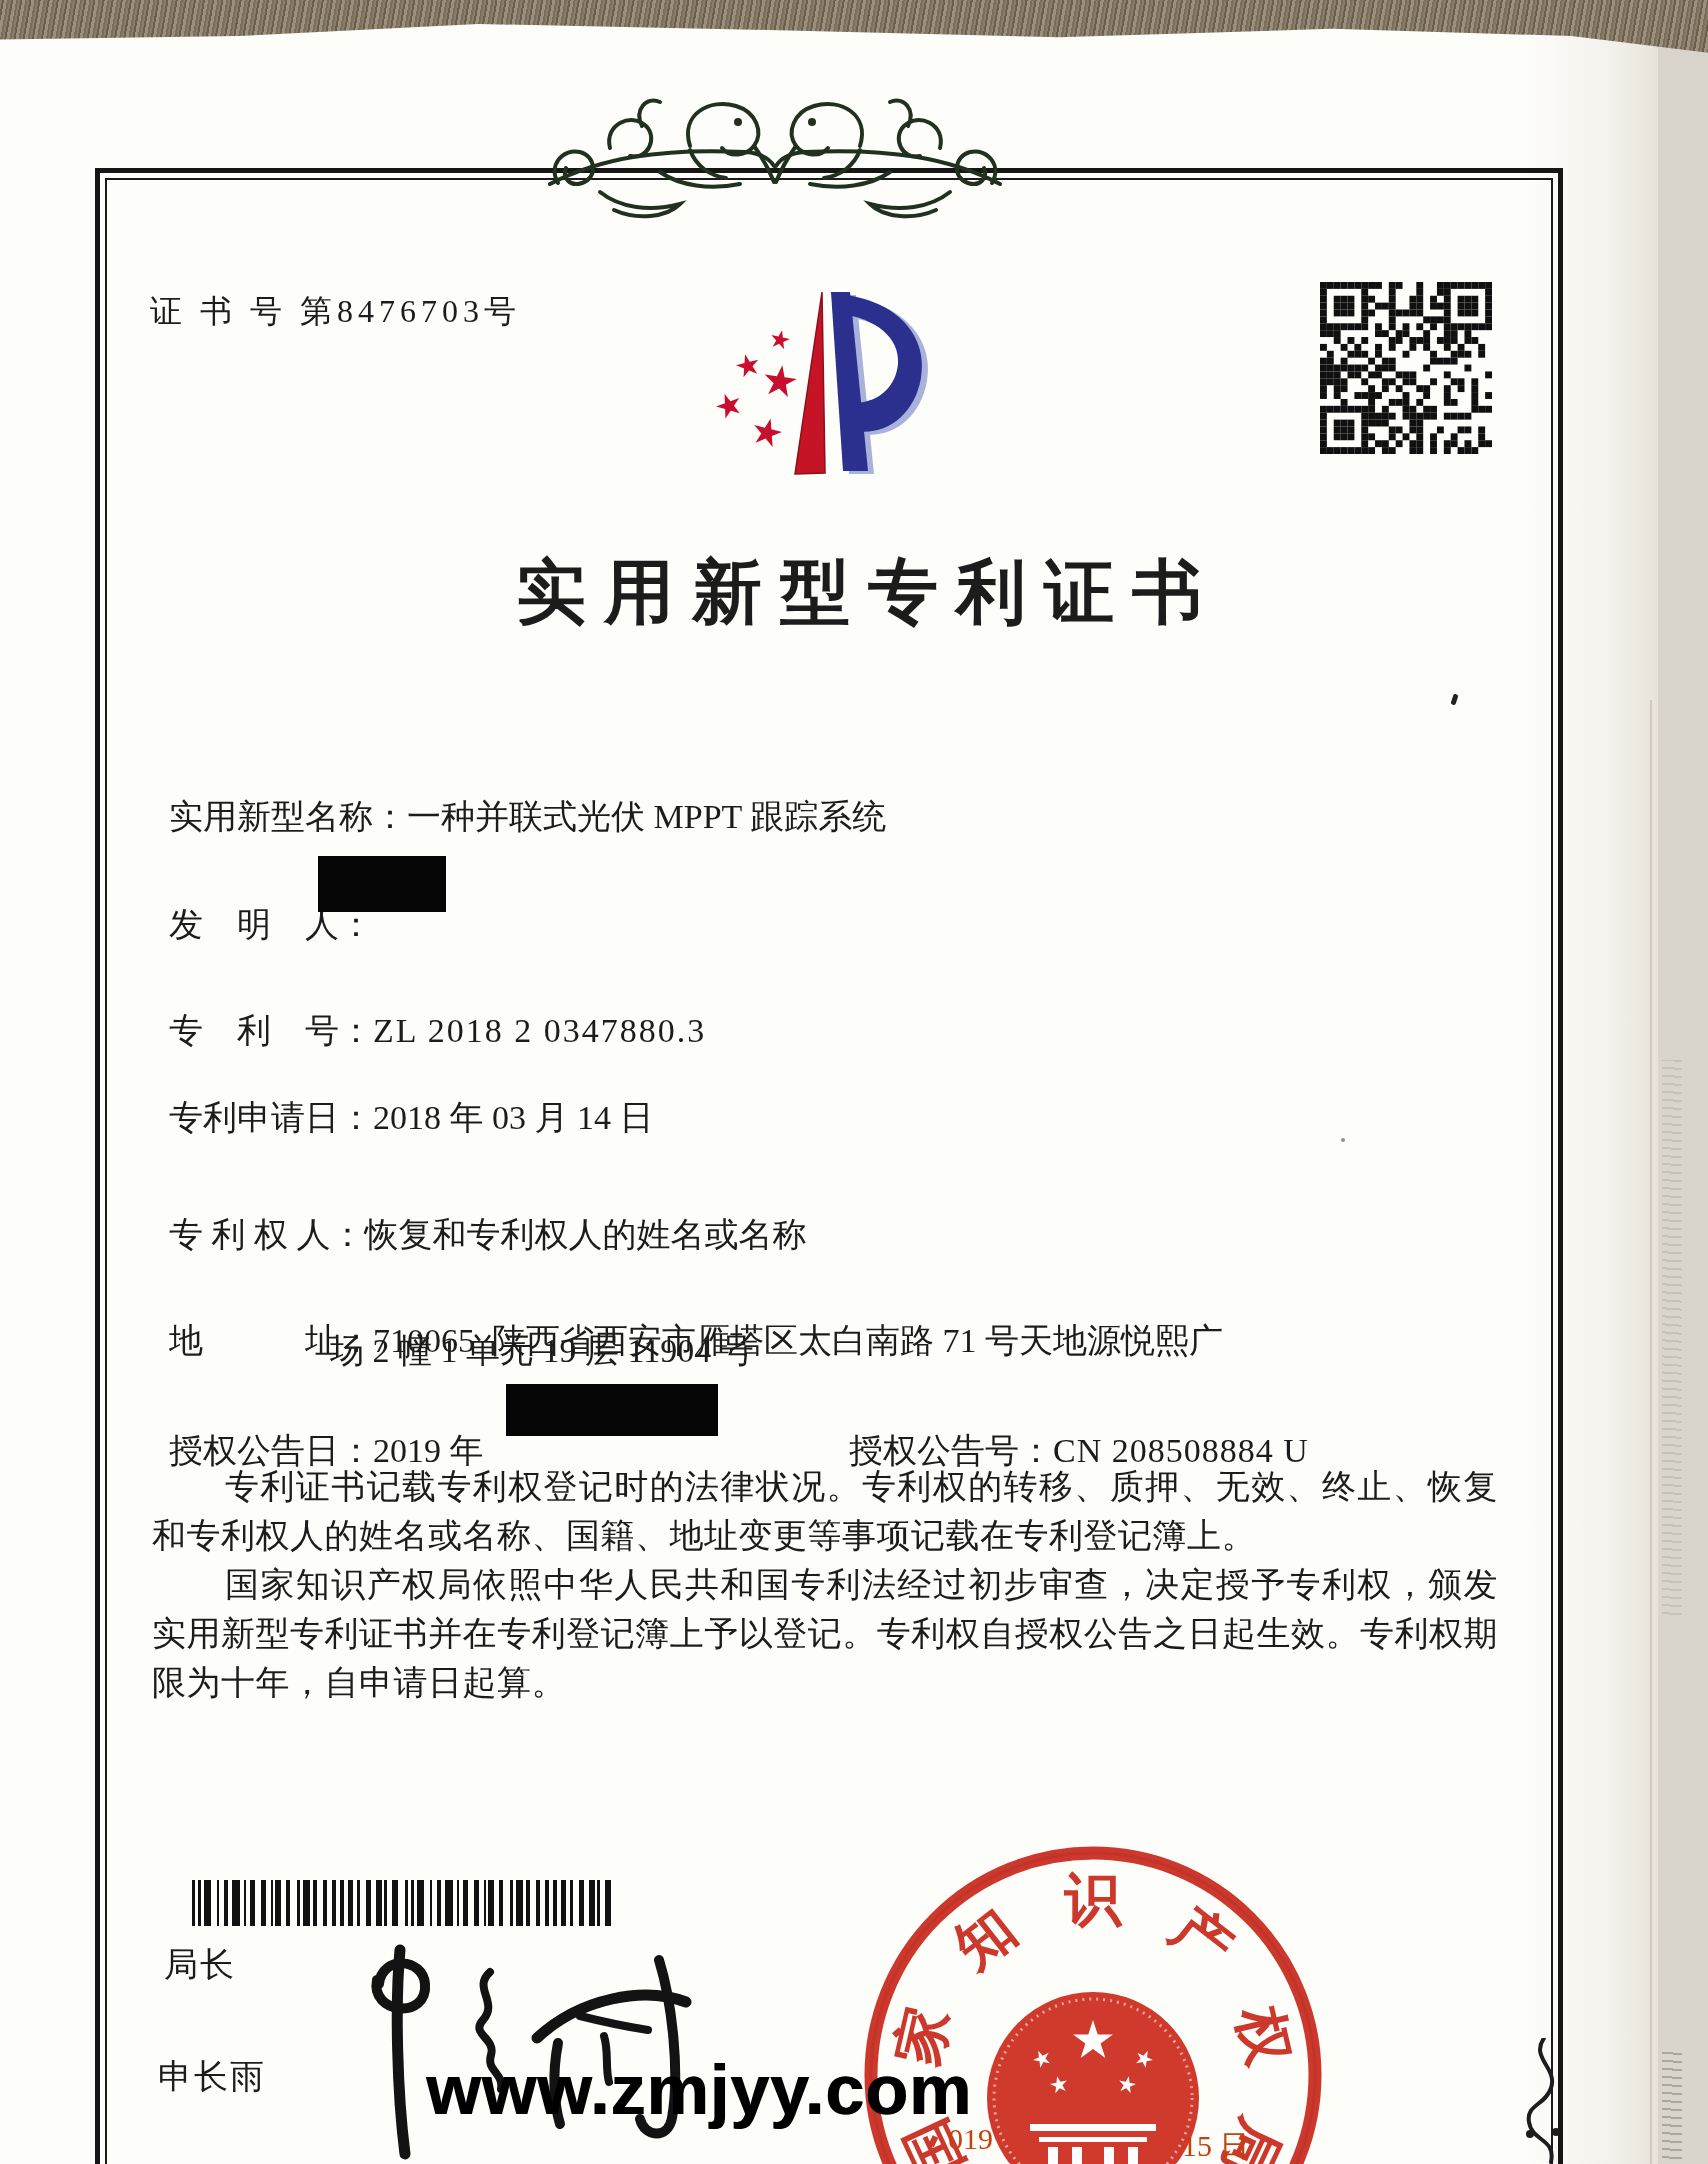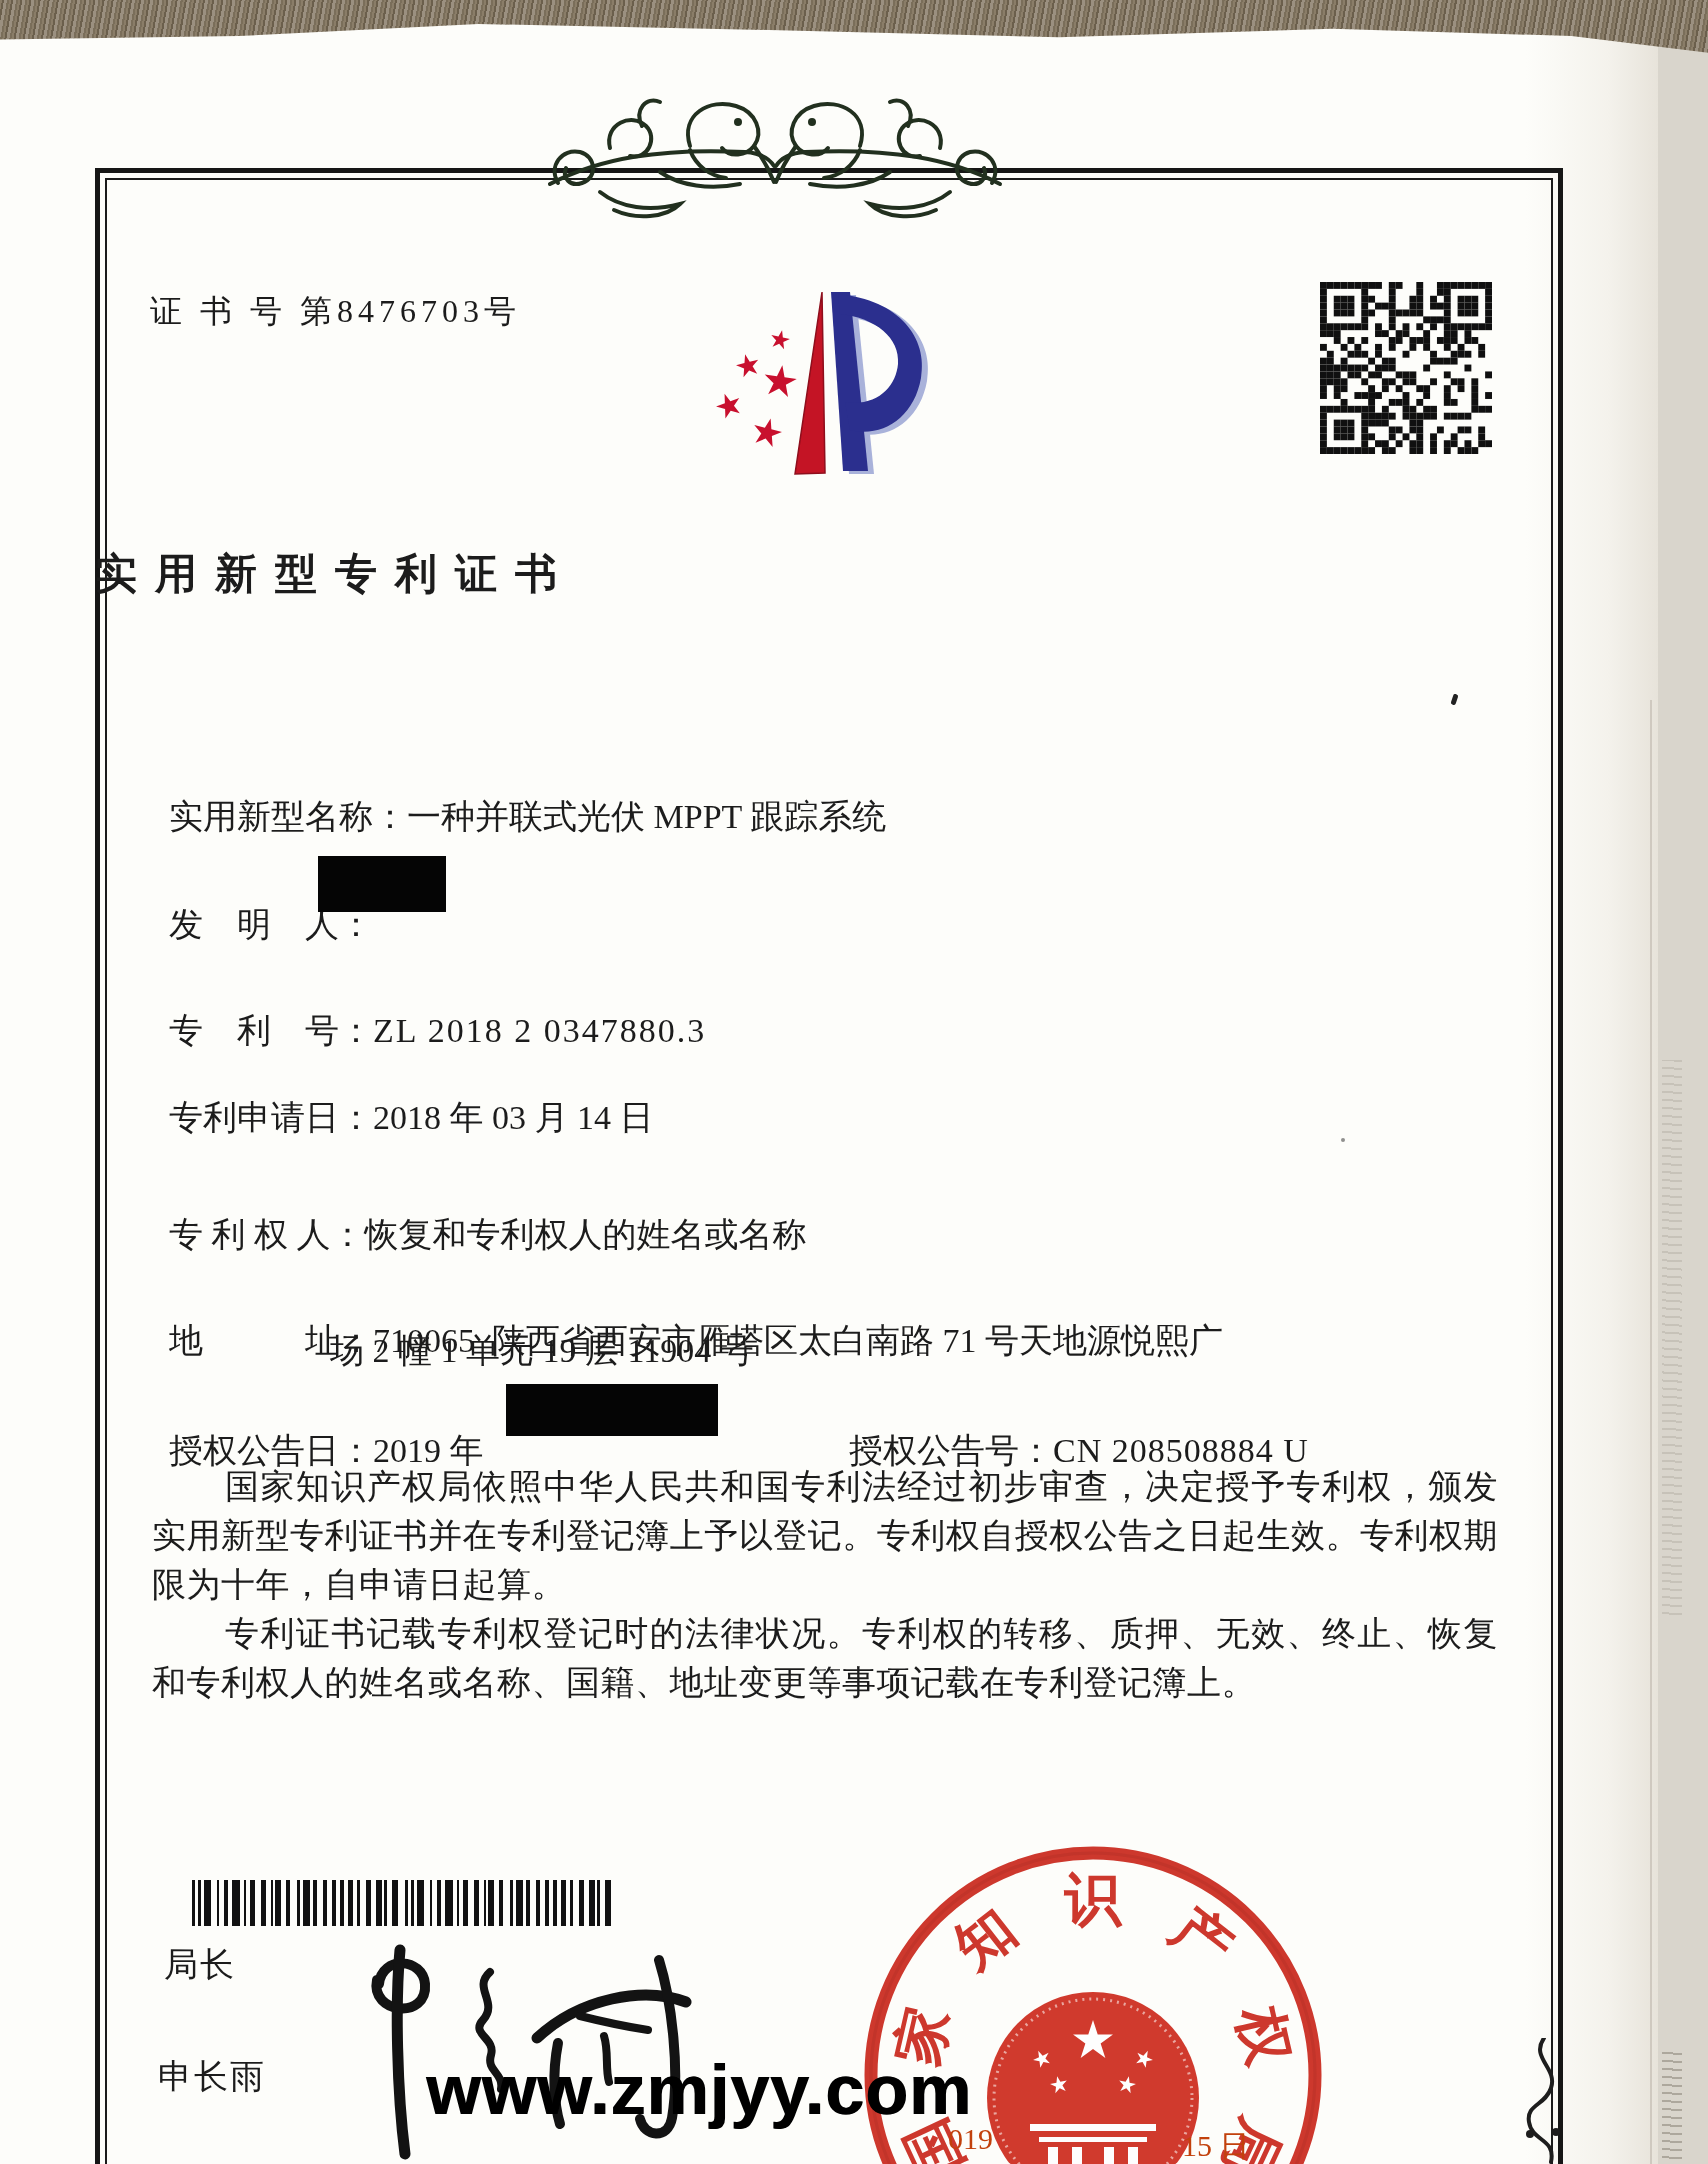--- a/index.html
+++ b/index.html
@@ -30,22 +30,22 @@
   .frame-outer{
     left:95px;top:168px;width:1458px;height:2060px;
     border:5px solid #161616;
   }
   .frame-inner{
     position:absolute;left:5px;top:5px;right:5px;bottom:5px;
     border:2px solid #1b1b1b;
   }
   .cert-no{left:150px;top:290px;font-size:32px;letter-spacing:5px;white-space:pre;}
   .title{
-    left:95px;top:546px;width:1458px;text-align:left;
-    font-size:42px;font-weight:bold;letter-spacing:18px;white-space:pre;
+    left:95px;top:546px;width:1458px;text-align:center;
+    font-size:70px;font-weight:bold;letter-spacing:18px;white-space:pre;padding-left:44px;
   }
   .row{font-size:34px;white-space:pre;}
   .row .lab{display:inline-block;}
   .val{font-size:34px;white-space:pre;}
   .redact{background:#050505;}
   .paras{
     left:152px;top:1462px;width:1346px;
     font-size:34px;line-height:49px;text-align:justify;letter-spacing:.5px;
   }
   .paras p{margin:0;text-indent:2.15em;}
@@ -474,22 +474,22 @@
 
 <div class="abs row" style="left:152px;top:1390px;">
   <span class="lab">授权公告日：</span><span class="val">2019 年</span>
 </div>
 <div class="abs redact" style="left:506px;top:1384px;width:212px;height:52px;"></div>
 <div class="abs row" style="left:832px;top:1390px;">
   <span class="lab">授权公告号：</span><span class="val" style="letter-spacing:1px;">CN 208508884 U</span>
 </div>
 
 <div class="abs paras">
+  <p>专利证书记载专利权登记时的法律状况。专利权的转移、质押、无效、终止、恢复和专利权人的姓名或名称、国籍、地址变更等事项记载在专利登记簿上。</p>
   <p>国家知识产权局依照中华人民共和国专利法经过初步审查，决定授予专利权，颁发实用新型专利证书并在专利登记簿上予以登记。专利权自授权公告之日起生效。专利权期限为十年，自申请日起算。</p>
-  <p>专利证书记载专利权登记时的法律状况。专利权的转移、质押、无效、终止、恢复和专利权人的姓名或名称、国籍、地址变更等事项记载在专利登记簿上。</p>
 </div>
 
 <svg class="abs" style="left:192px;top:1880px;" width="426" height="46" viewBox="0 0 426 46" id="barcode-svg">
     <rect x="0" y="0" width="3" height="46" fill="#111"></rect>
     <rect x="6" y="0" width="3" height="46" fill="#111"></rect>
     <rect x="12" y="0" width="7" height="46" fill="#111"></rect>
     <rect x="25" y="0" width="2" height="46" fill="#111"></rect>
     <rect x="32" y="0" width="4" height="46" fill="#111"></rect>
     <rect x="40" y="0" width="8" height="46" fill="#111"></rect>
     <rect x="52" y="0" width="2" height="46" fill="#111"></rect>

